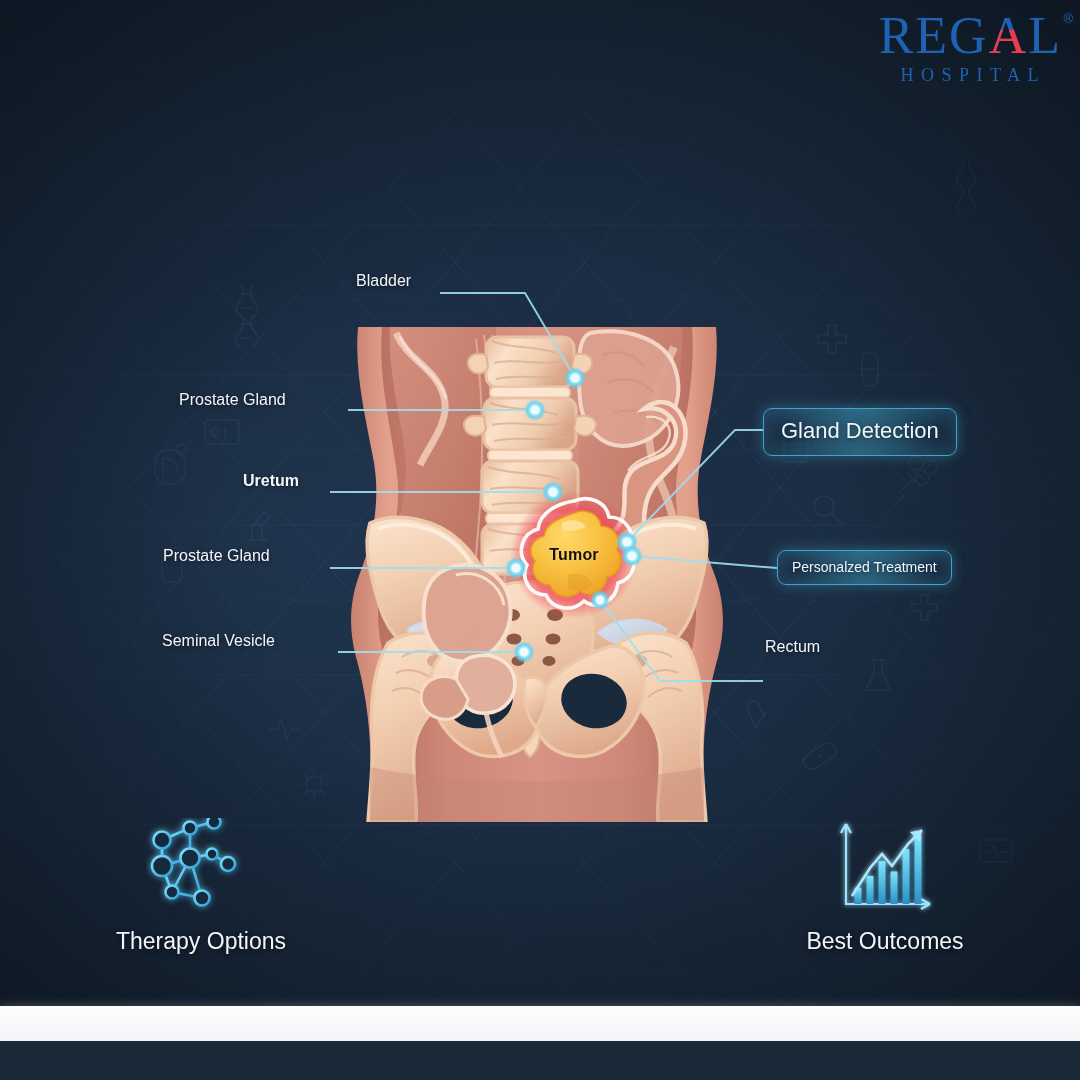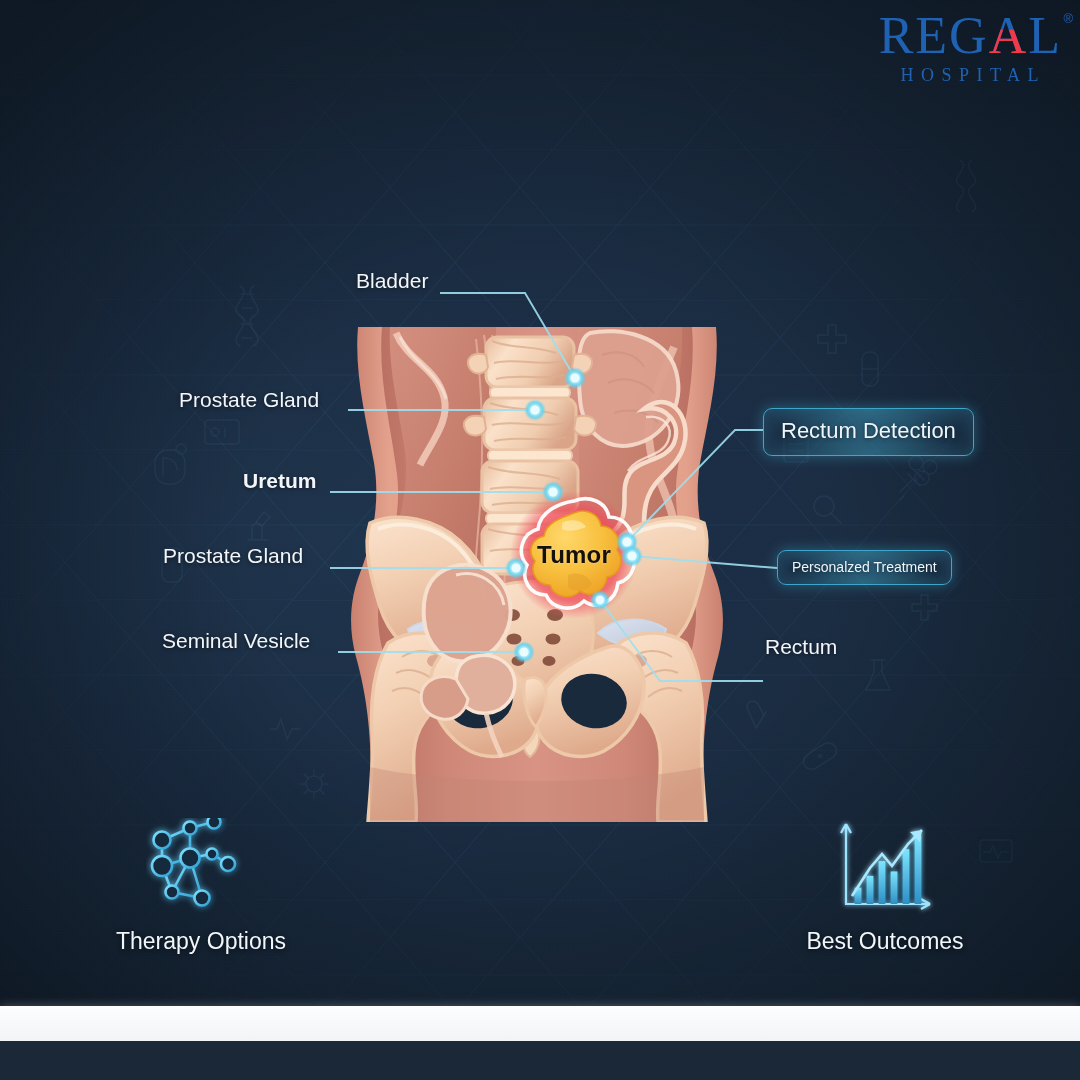--- a/index.html
+++ b/index.html
@@ -73,33 +73,33 @@
 
   
   .tumor-wrap {
     position: absolute; left: 508px; top: 489px;
     width: 132px; height: 132px;
   }
   .tumor-label {
     position: absolute; left: 508px; top: 489px;
     width: 132px; height: 132px;
     display:flex; align-items:center; justify-content:center;
-    font-size: 24px; font-weight: bold; color:#14100a;
+    font-size: 16px; font-weight: bold; color:#14100a;
     letter-spacing: .2px;
     text-shadow: 0 0 3px rgba(255,220,150,.7);
   }
 
   
   .leaders { position:absolute; inset:0; }
 
   
   .lbl {
     position: absolute;
     color: #f2f6fa;
-    font-size: 21px;
+    font-size: 16px;
     white-space: nowrap;
     text-shadow: 0 1px 4px rgba(0,0,0,.55);
   }
   .lbl.r { text-align: left; }
   .lbl.l { text-align: right; }
 
   
   .chip {
     position: absolute;
     color: #eef5fb;
@@ -565,21 +565,21 @@
   </svg>
 
   <div class="lbl l" style="left:356px; top:281px; transform:translateY(-50%);">Bladder</div>
   <div class="lbl l" style="left:179px; top:400px; transform:translateY(-50%);">Prostate Gland</div>
   <div class="lbl l" style="left:243px; top:481px; transform:translateY(-50%);font-weight:bold;">Uretum</div>
   <div class="lbl l" style="left:163px; top:556px; transform:translateY(-50%);">Prostate Gland</div>
   <div class="lbl l" style="left:162px; top:641px; transform:translateY(-50%);">Seminal Vesicle</div>
 
   <div class="lbl r" style="left:765px; top:647px; transform:translateY(-50%);">Rectum</div>
 
-  <div class="chip" style="left:763px; top:408px;">Rectum Detection</div>
+  <div class="chip" style="left:763px; top:408px;">Gland Detection</div>
   <div class="chip small" style="left:777px; top:550px;">Personalzed Treatment</div>
 
   <div class="feature" style="left:71px; top:818px;">
     <div class="ico">
       <svg width="110" height="100" viewBox="0 0 110 100">
         <defs>
           <linearGradient id="molg" x1="0" y1="0" x2="1" y2="1">
             <stop offset="0%" stop-color="#7fe2ff"></stop>
             <stop offset="100%" stop-color="#2f9fd4"></stop>
           </linearGradient>

